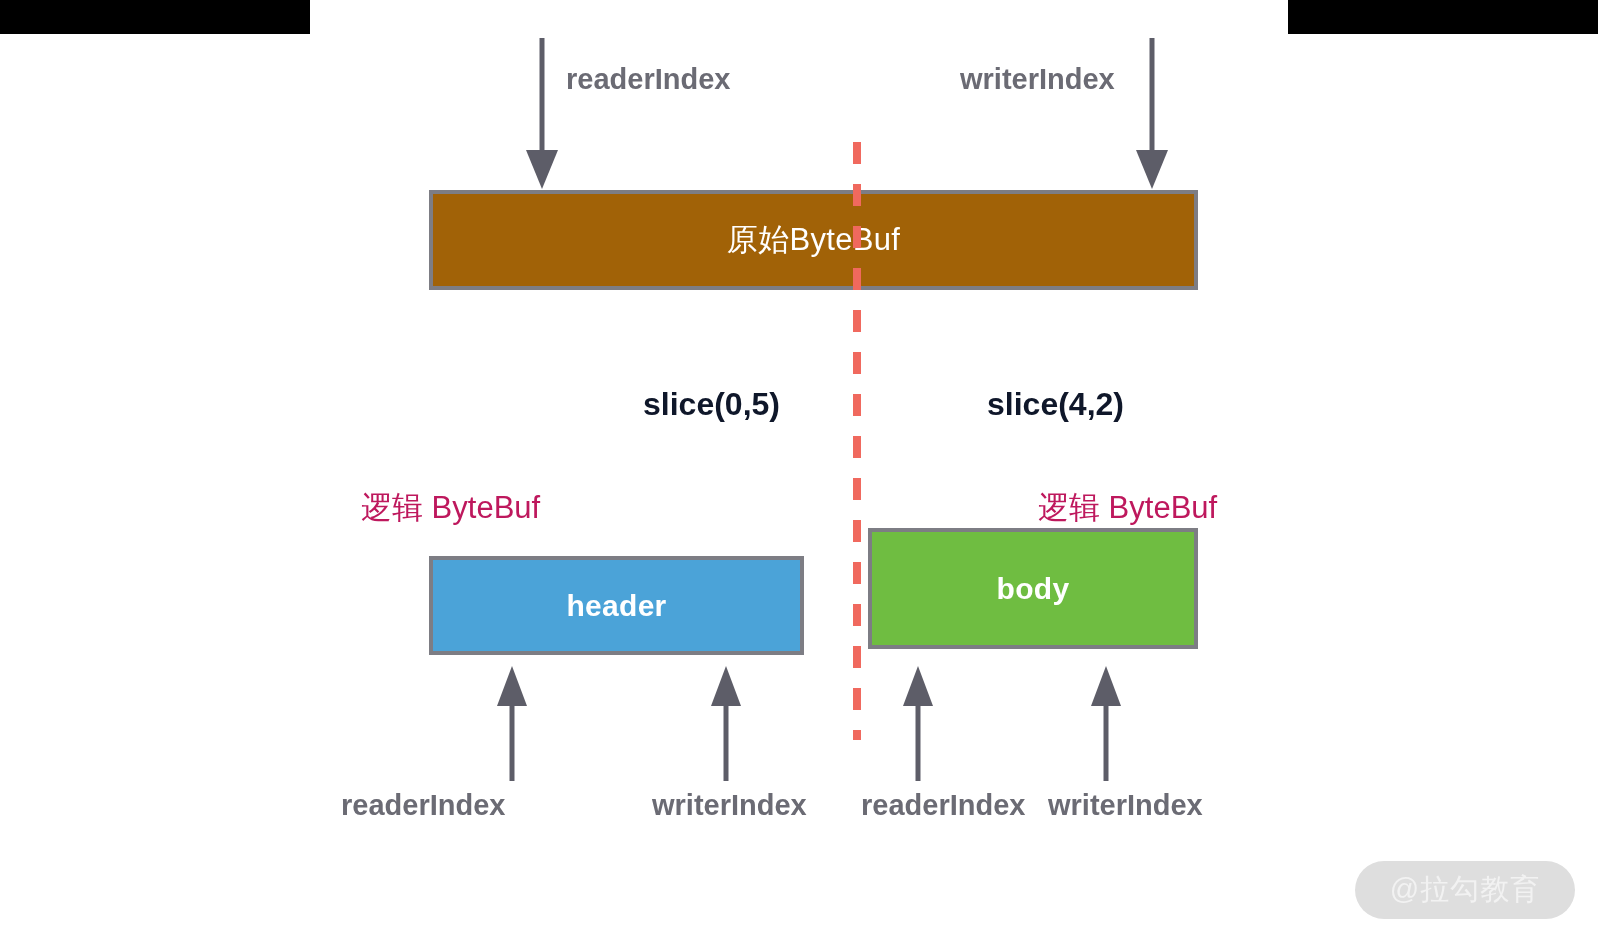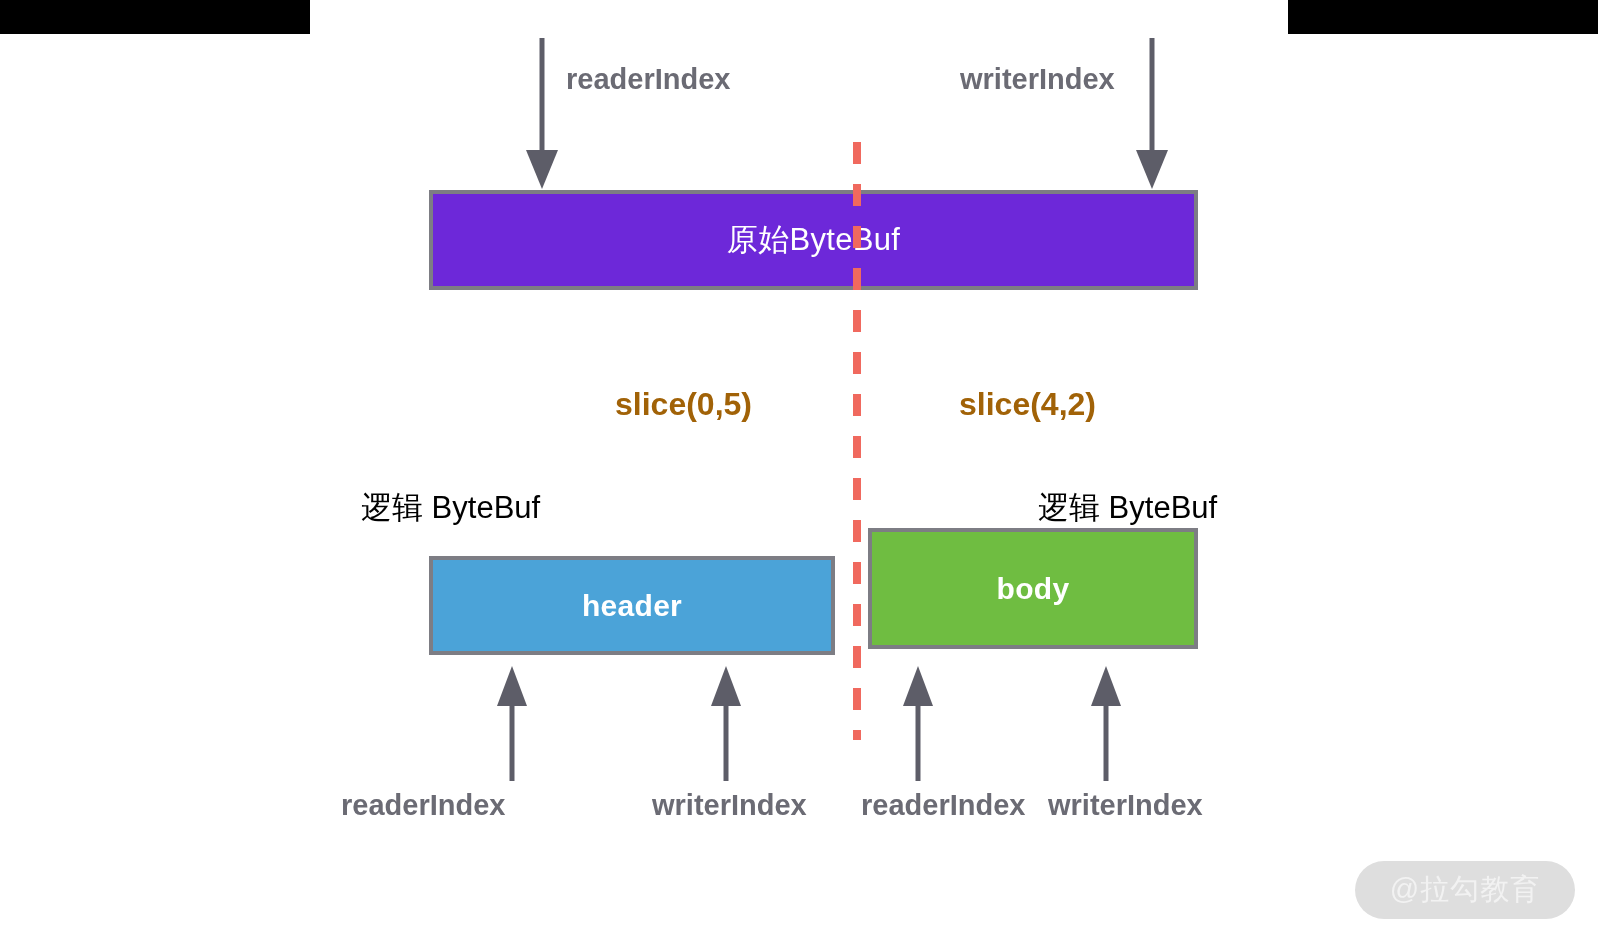--- a/index.html
+++ b/index.html
@@ -33,47 +33,48 @@
     line-height: 1;
   }
 
   .label-index {
     color: #6b6b74;
     font-size: 29px;
     font-weight: 700;
   }
 
   .label-slice {
-    color: #a16207;
+    color: #0f172a;
     font-size: 32px;
     font-weight: 700;
+    margin-left: 28px;
   }
 
   .label-logical {
-    color: #000000;
+    color: #be185d;
     font-size: 31px;
     font-weight: 400;
   }
 
   
   .block {
     position: absolute;
     box-sizing: border-box;
     border: 4px solid #7d7d84;
     display: flex;
     align-items: center;
     justify-content: center;
   }
   .block .block-label {
     color: #ffffff;
     font-size: 30px;
     font-weight: 700;
     letter-spacing: .3px;
   }
-  .block.orange { background: #6d28d9; }
+  .block.orange { background: #a16207; }
   .block.blue   { background: #4ba3d8; }
   .block.green  { background: #6fbd41; }
   .block.orange .block-label { font-weight: 400; font-size: 31px; }
 
   
   .arrow {
     position: absolute;
   }
   .arrow svg { display: block; }
 
@@ -142,21 +143,21 @@
   </div>
 
   <div class="divider"></div>
 
   <div class="txt label-slice" style="left:615px; top:388px;">slice(0,5)</div>
   <div class="txt label-slice" style="left:959px; top:388px;">slice(4,2)</div>
 
   <div class="txt label-logical" style="left:361px; top:492px;">逻辑 ByteBuf</div>
   <div class="txt label-logical" style="left:1038px; top:492px;">逻辑 ByteBuf</div>
 
-  <div class="block blue" style="left:429px; top:556px; width:406px; height:99px;">
+  <div class="block blue" style="left:429px; top:556px; width:375px; height:99px;">
     <span class="block-label">header</span>
   </div>
 
   <div class="block green" style="left:868px; top:528px; width:330px; height:121px;">
     <span class="block-label">body</span>
   </div>
 
   <div class="arrow" style="left:494px; top:665px;">
     <svg width="36" height="116" viewBox="0 0 36 116">
       <line x1="18" y1="116" x2="18" y2="30" stroke="#5d5d68" stroke-width="5"></line>

